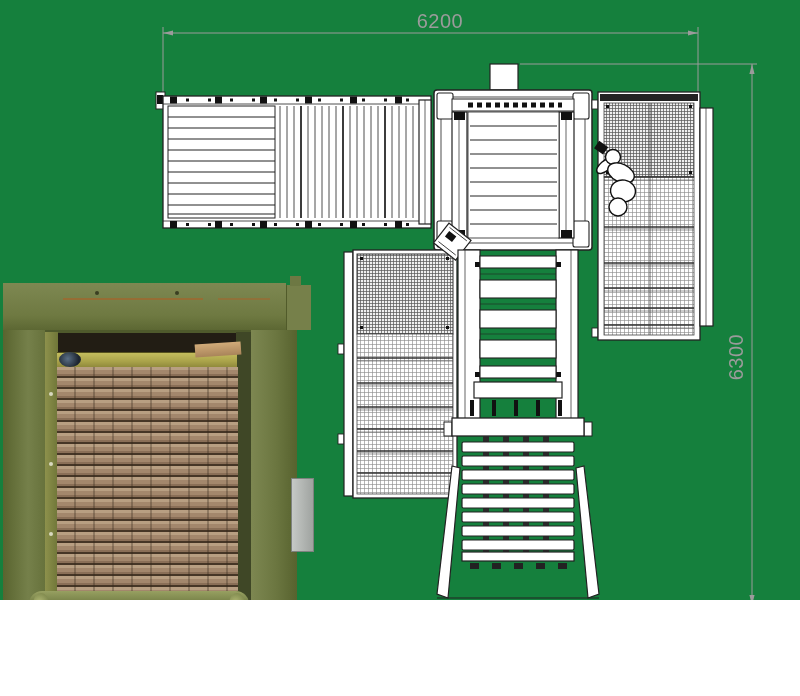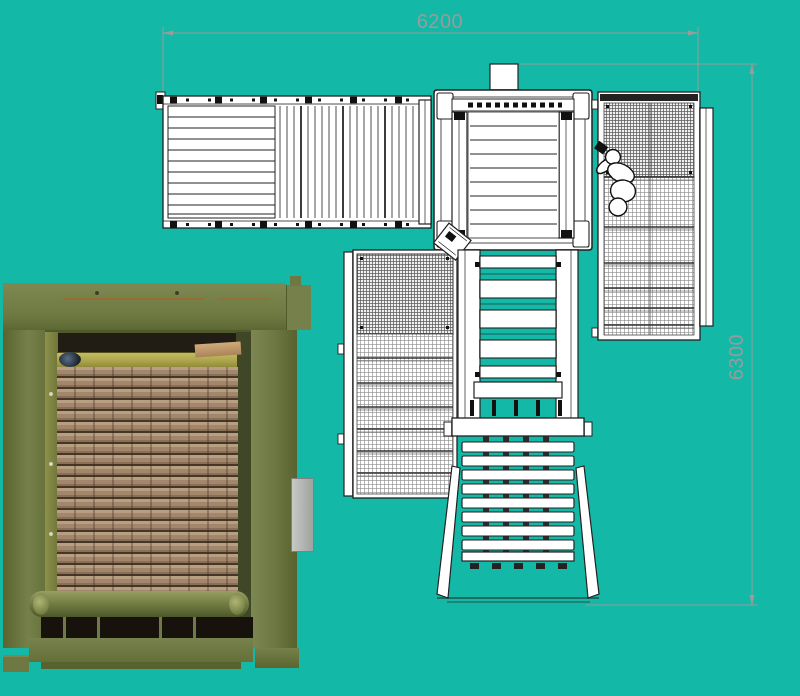--- a/index.html
+++ b/index.html
@@ -1,16 +1,16 @@
 <!DOCTYPE html>
 <html><head>
 <meta charset="utf-8">
 <style>
   html,body{margin:0;padding:0;background:#fff;}
-  .canvas{position:relative;width:800px;height:696px;background:#14b8a6;overflow:hidden;
+  .canvas{position:relative;width:800px;height:600px;background:#15803d;overflow:hidden;
           font-family:"Liberation Sans",sans-serif;text-align:right;}
   svg.plan{position:absolute;left:0;top:0;}
   .dim-text{fill:#9b9b9b;font-size:20px;font-family:"Liberation Sans",sans-serif;letter-spacing:.5px;}
 
   
   .photo{position:absolute;left:3px;top:272px;width:310px;height:400px;filter:blur(.3px);}
   .photo div{position:absolute;}
   .ph-header{left:0;top:11px;width:283px;height:47px;
              background:linear-gradient(180deg,#7e8852 0%,#6e7941 70%,#5c6733 100%);
              border-bottom:3px solid #4f5a2c;}

